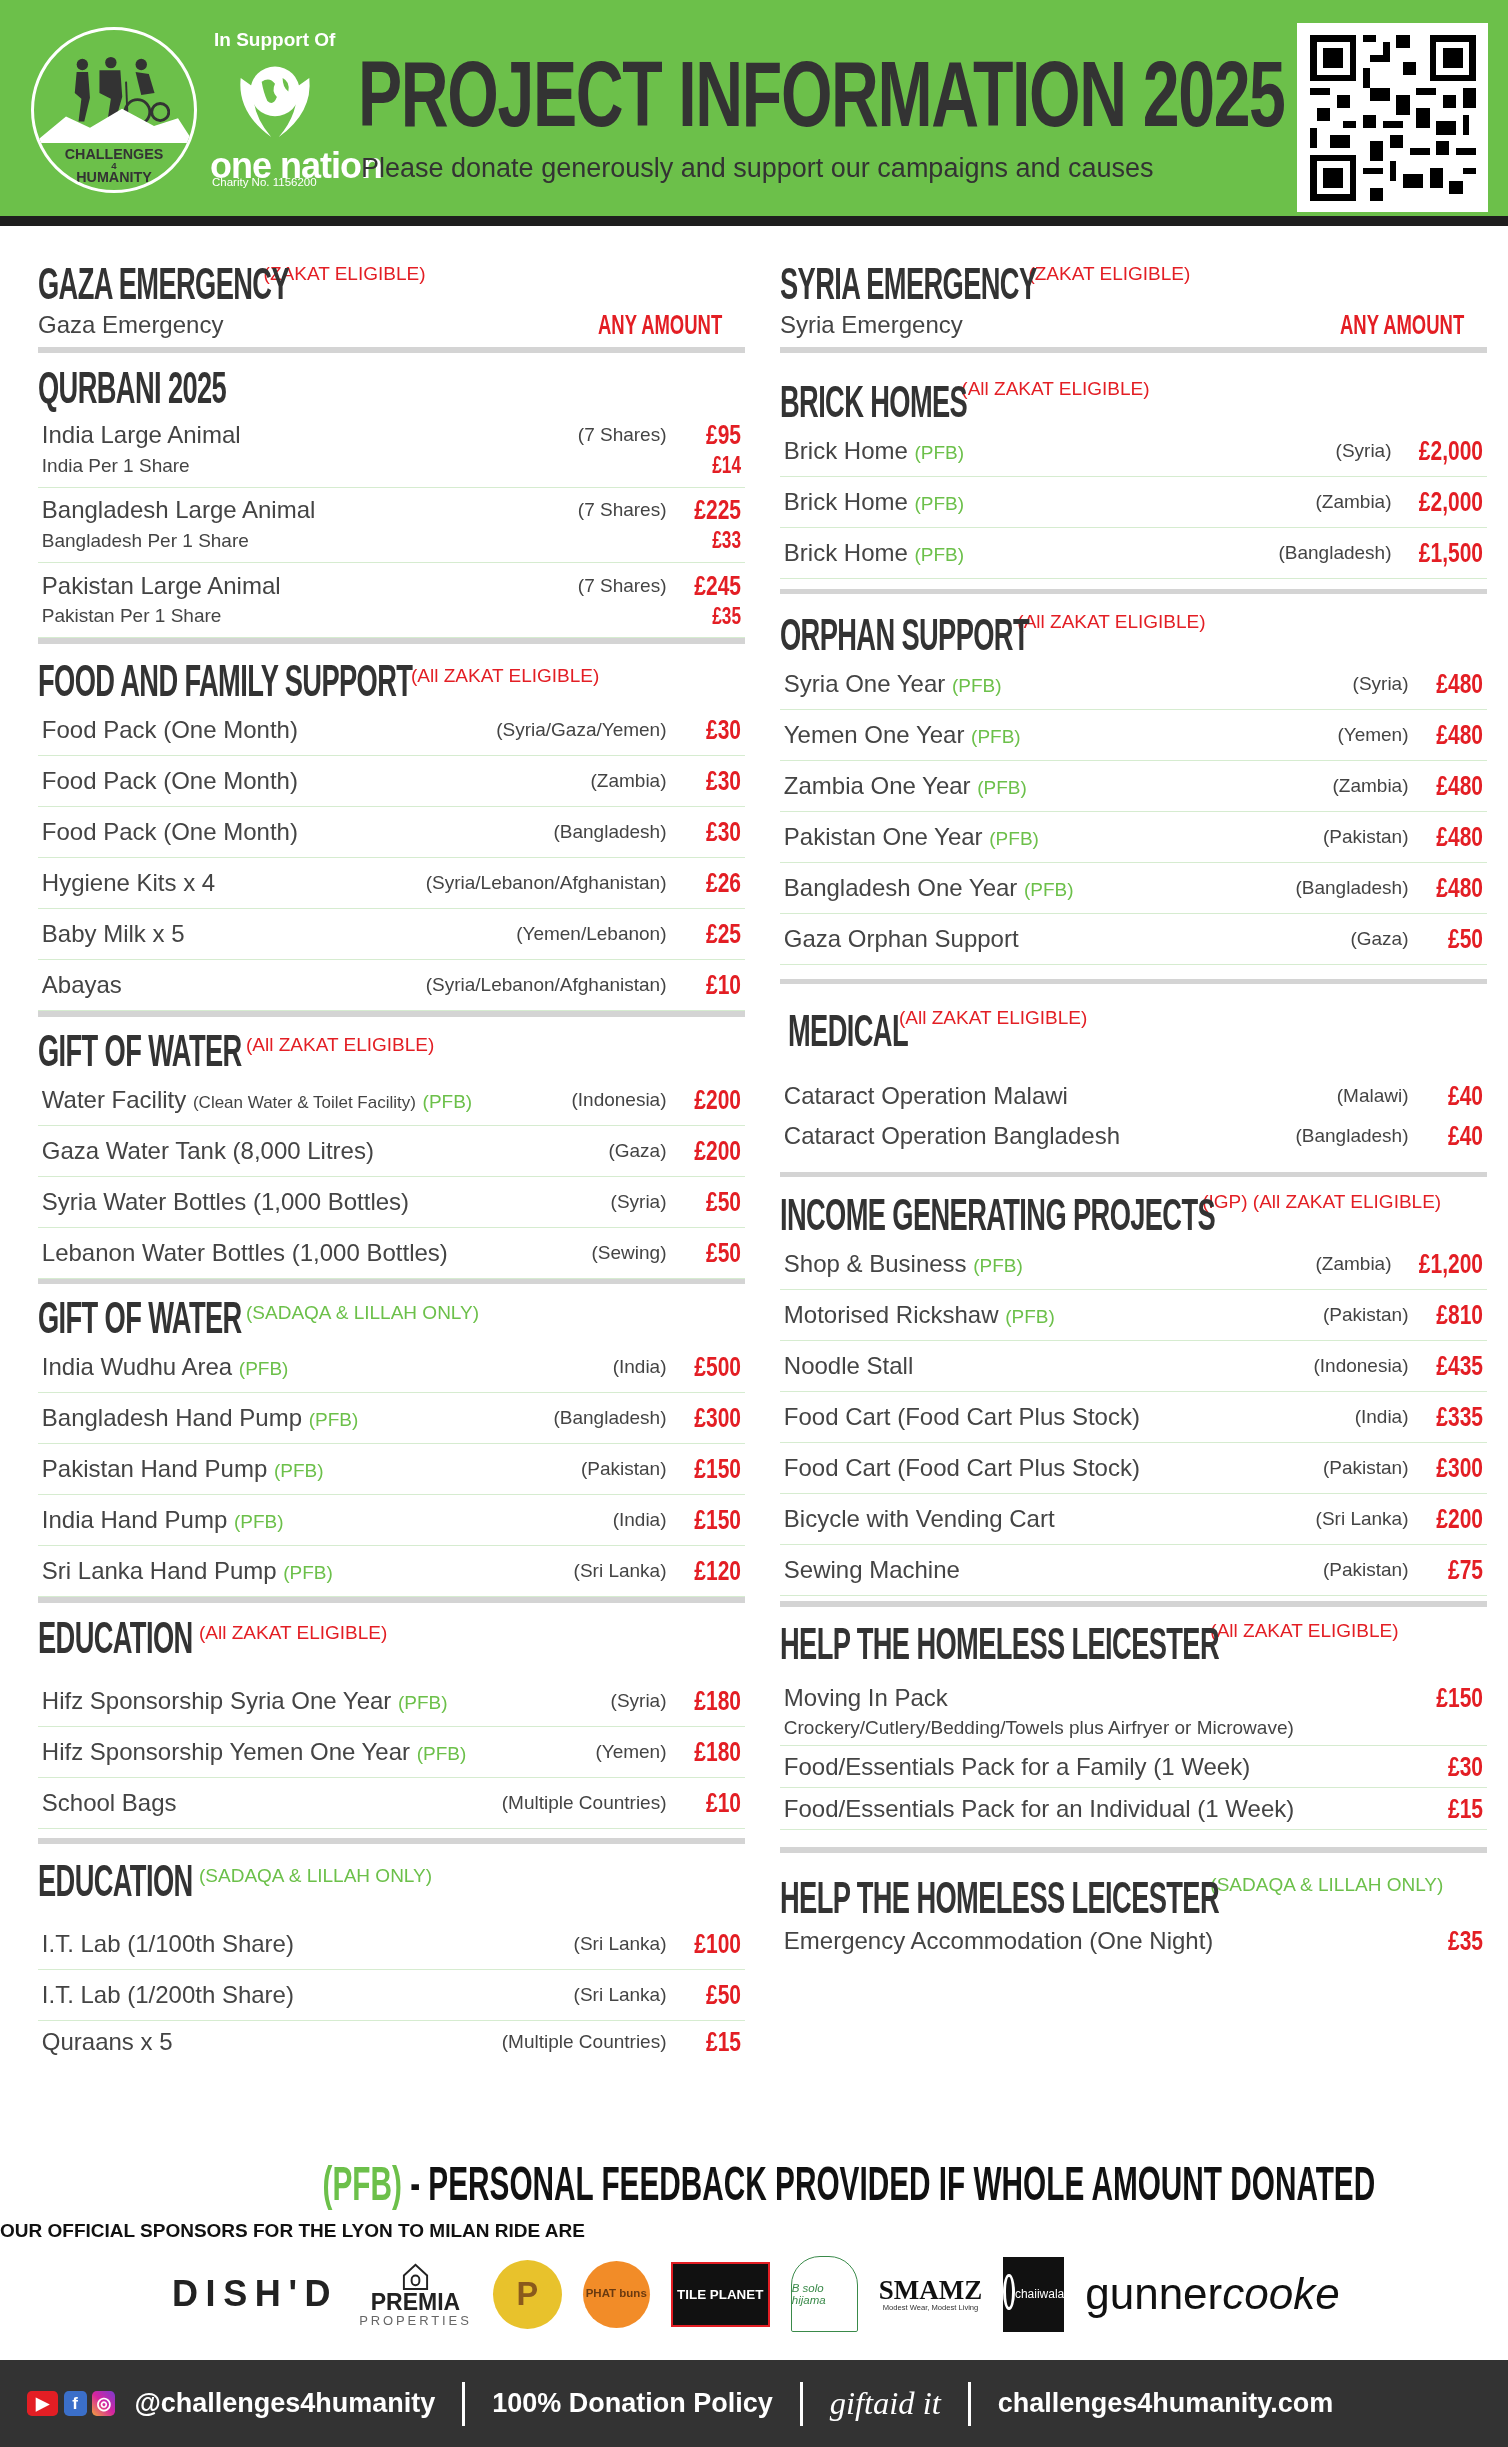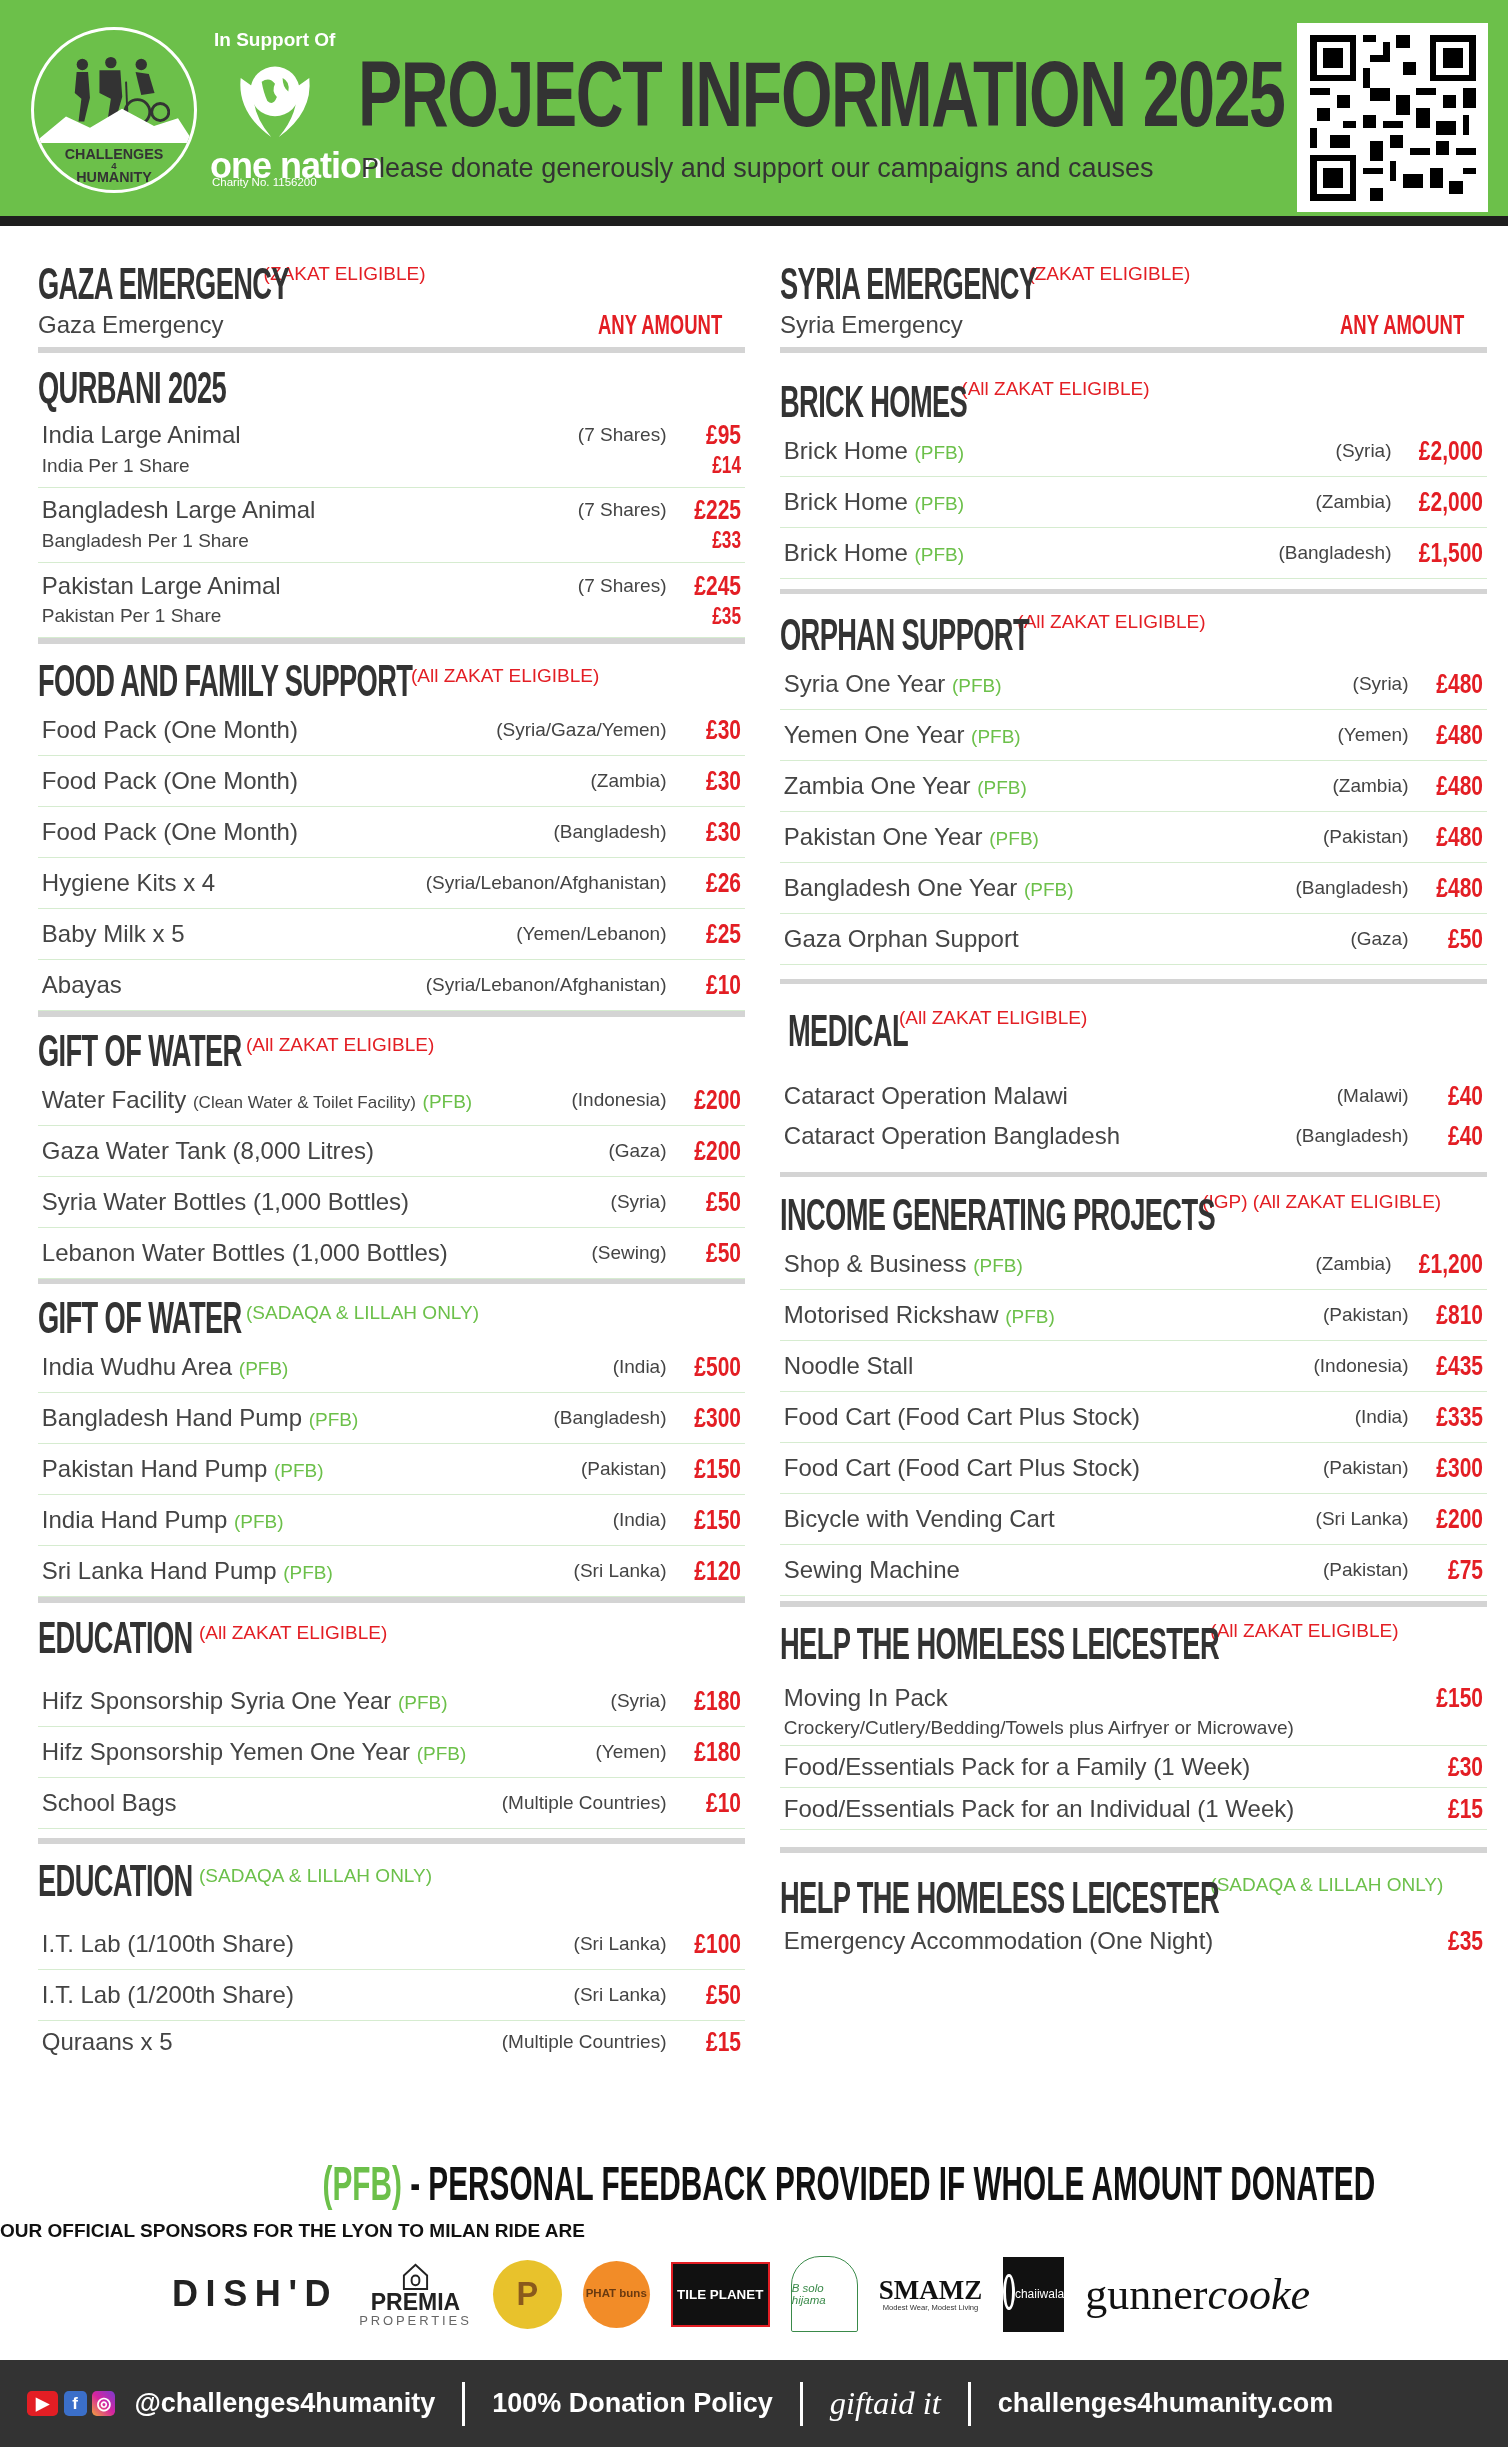--- a/index.html
+++ b/index.html
@@ -63,21 +63,21 @@
   .sp-premia { flex-direction: column; color: #222; font-weight: bold; font-size: 23px; line-height: 1; }
   .sp-premia small { font-size: 13px; letter-spacing: 2.9px; font-weight: normal; color: #666; }
   .sp-mucho { width: 69px; height: 69px; border-radius: 50%; background: #e8c22c; color: #8a5a1c; font-weight: bold; font-size: 32.5px; }
   .sp-phat { width: 67px; height: 67px; border-radius: 50%; background: #f28c28; color: #6a3a10; font-weight: bold; font-size: 11.5px; text-align: center; line-height: 11.5px; }
   .sp-tile { width: 99px; height: 65px; background: #111; color: #fff; font-weight: bold; font-size: 13.4px; border: 2.9px solid #e31e24; }
   .sp-bsolo { width: 67px; height: 76px; color: #3a8a4a; font-size: 11.5px; font-style: italic; flex-direction: column; border: 1.9px solid #3a8a4a; border-radius: 29px 29px 1.9px 1.9px; }
   .sp-smamz { flex-direction: column; font-family: "Liberation Serif", serif; font-weight: bold; font-size: 27px; color: #111; line-height: 1; }
   .sp-smamz small { font-family: "Liberation Sans", sans-serif; font-size: 7.6px; font-weight: normal; color: #333; }
   .sp-chai { width: 61px; height: 75px; background: #111; color: #fff; font-size: 12px; }
   .sp-chai .cup { width: 36px; height: 36px; border: 3.8px solid #fff; border-radius: 50%; margin-bottom: 3.8px; }
-  .sp-gunner { font-family: Liberation Serif, serif; font-size: 44px; color: #111; }
+  .sp-gunner { font-family: Liberation Sans, sans-serif; font-size: 44px; color: #111; }
   .sp-gunner i { font-style: italic; }
 
   
   .footer { position: absolute; left: 0; top: 2360px; width: 1508px; height: 87px; background: #333333; display: flex; align-items: center; padding-left: 27px; }
   .soc { width: 23px; height: 25px; border-radius: 4.8px; display: inline-flex; align-items: center; justify-content: center; color: #fff; font-weight: bold; font-size: 17px; margin-right: 5.7px; }
   .soc-yt { width: 31px; background: #e31e24; }
   .soc-fb { background: #3b6fc9; }
   .soc-ig { background: linear-gradient(45deg, #f2a33a, #d6249f, #7a3bd0); }
   .f-handle { font-size: 27px; font-weight: bold; color: #fff; margin-left: 13.4px; }
   .f-sep { width: 2.9px; height: 44px; background: #fff; margin: 0 27px; }

